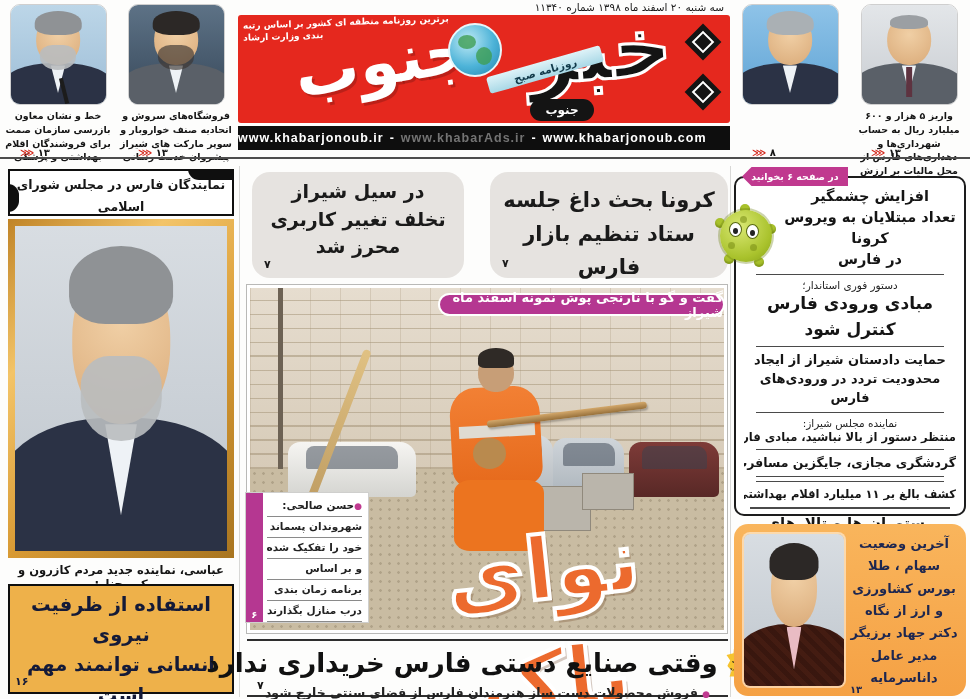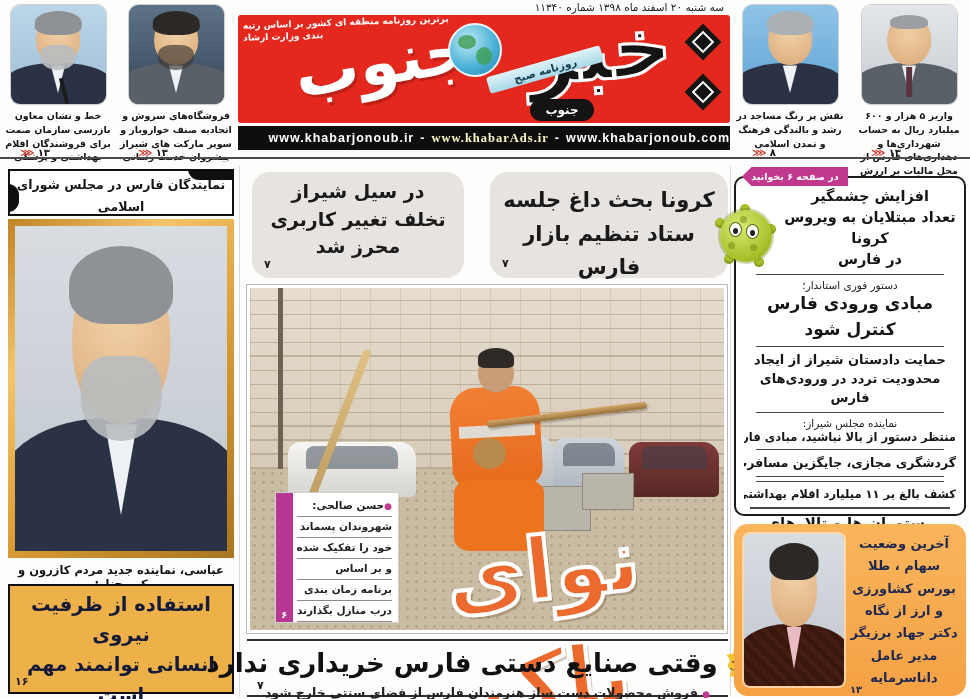--- a/index.html
+++ b/index.html
@@ -47,22 +47,22 @@
   .motto { position:absolute; left:5px; top:2px; width:215px; font-size:9px; font-weight:bold; color:#fff; direction:rtl; text-align:left; line-height:1.3; transform:rotate(-2deg); }
   .logo-jonoub { position:absolute; left:56px; top:10px; font-size:64px; font-weight:bold; color:#fff; transform:rotate(-9deg); direction:rtl; text-shadow:2px 3px 0 rgba(0,0,0,.18); }
   .logo-khabar { position:absolute; right:58px; top:-12px; font-size:82px; font-weight:bold; color:#141414; direction:rtl; -webkit-text-stroke:3px #ffffff; text-shadow:0 0 2px #fff; transform:rotate(-4deg); }
   .globe { position:absolute; left:210px; top:8px; width:54px; height:54px; border-radius:50%; background:radial-gradient(circle at 36% 32%, #bfeaf5, #4db3d8 55%, #2384ad); border:2px solid #e8f6fa; }
   .globe-land { position:absolute; background:#3f9e52; border-radius:50%; opacity:.8; }
   .ribbon { position:absolute; left:248px; top:46px; width:118px; height:17px; background:linear-gradient(#dff3f8,#a8d8e6); color:#123a4a; font-size:10.5px; font-weight:bold; transform:rotate(-16deg); display:flex; align-items:center; justify-content:center; border-radius:3px; direction:rtl; }
   .logo-badge { position:absolute; left:292px; top:84px; width:64px; height:22px; background:#141414; color:#fff; border-radius:11px; font-size:12px; font-weight:bold; display:flex; align-items:center; justify-content:center; direction:rtl; }
   .diamond { position:absolute; width:26px; height:26px; background:#141414; transform:rotate(45deg); }
   .diamond::after { content:""; position:absolute; inset:5px; border:2px solid #fff; }
   .d1 { right:14px; top:14px; } .d2 { right:14px; top:64px; }
-  .urlbar { position:absolute; left:0; right:0; top:126px; height:24px; background:#0e0e0e; color:#fff; display:flex; align-items:center; justify-content:flex-end; gap:6px; font-size:12.5px; font-weight:bold; letter-spacing:1px; font-family:"Liberation Sans", sans-serif; }
-  .url-mid { color:#fef9c3;font-family:Liberation Serif, serif; }
+  .urlbar { position:absolute; left:0; right:0; top:126px; height:24px; background:#0e0e0e; color:#fff; display:flex; align-items:center; justify-content:flex-start; gap:6px; font-size:12.5px; font-weight:bold; letter-spacing:1px; font-family:"Liberation Sans", sans-serif; }
+  .url-mid { color:#737373; }
 
   
   .lh-box { left:8px; top:169px; width:226px; height:47px; border:2px solid #0f0f0f; background:#fff; font-size:12.5px; font-weight:bold; line-height:1.75; padding-top:3px; }
   .swoosh-tr { position:absolute; top:-2px; right:-2px; width:46px; height:11px; background:#0f0f0f; border-bottom-left-radius:12px; }
   .swoosh-l { position:absolute; left:-2px; top:13px; width:11px; height:28px; background:#0f0f0f; border-top-right-radius:12px; border-bottom-right-radius:12px; }
   .l-frame { left:8px; top:219px; width:226px; height:339px; background:linear-gradient(135deg,#c08427,#f3c468 28%,#d89a34 60%,#a87520); padding:7px; }
   .l-frame-inner { position:relative; width:100%; height:100%; overflow:hidden; }
   .l-cap { left:8px; top:560px; width:226px; height:21px; font-size:11.5px; font-weight:bold; padding-top:3px; }
   .l-yellow { left:8px; top:584px; width:226px; height:110px; border:2px solid #0f0f0f; background:#eeb14a; color:#141a38; font-size:19.5px; font-weight:bold; line-height:1.55; padding-top:4px; }
   .l-yellow .pg { position:absolute; left:5px; bottom:2px; font-size:11px; }
@@ -95,21 +95,21 @@
   .w-hair { position:absolute; left:48.2%; top:17.5%; width:7.5%; height:6%; background:#2f2a26; border-radius:50% 50% 20% 20%; }
   .w-torso { position:absolute; left:42.5%; top:29%; width:19%; height:29%; background:linear-gradient(#f28034,#e66a1c); border-radius:28% 28% 18% 18%; transform:rotate(-3deg); }
   .w-band { position:absolute; left:44%; top:40%; width:16%; height:3.5%; background:#dfdbd2; transform:rotate(-3deg); }
   .w-legs { position:absolute; left:43%; top:56%; width:19%; height:21%; background:#ec741f; border-radius:18%; }
   .instr { position:absolute; left:50%; top:39%; width:34%; height:7px; background:linear-gradient(#d3a86b,#97703a); border-radius:4px; transform:rotate(-7deg); transform-origin:left center; box-shadow:1px 2px 2px rgba(0,0,0,.25); }
   .instr-bowl { position:absolute; left:47%; top:44%; width:7%; height:9%; background:#b98a4e; border-radius:50%; }
   .broom { position:absolute; left:16%; top:16%; width:8px; height:62%; background:linear-gradient(#e0c183,#b6935a); transform:rotate(21deg); border-radius:4px; }
 
   .c-strip { position:absolute; left:188px; top:5px; width:287px; height:23px; background:#b53791; border:2px solid #fff; border-radius:12px; color:#fff; font-size:13px; font-weight:bold; display:flex; align-items:center; justify-content:center; direction:rtl; }
 
-  .c-quote { left:246px; top:493px; width:122px; height:129px; background:#fff; box-shadow:0 0 0 1px #cfcfcd; display:flex; direction:rtl;margin-left:30px; }
+  .c-quote { left:246px; top:493px; width:122px; height:129px; background:#fff; box-shadow:0 0 0 1px #cfcfcd; display:flex; direction:rtl; }
   .c-quote-strip { width:17px; background:#b53791; position:relative; }
   .c-quote-strip .pg { position:absolute; left:0; right:0; bottom:2px; color:#fff; font-size:10px; font-weight:bold; text-align:center; }
   .c-quote-body { flex:1; padding:3px 6px 0 4px; font-size:10.5px; font-weight:bold; color:#222; }
   .c-quote-body div { border-bottom:1px solid #8a8a8a; line-height:1.9; white-space:nowrap; overflow:hidden; }
   .q-bullet { color:#c03a90; font-size:9px; }
 
   .c-big { left:358px; top:514px; width:372px; height:132px; font-size:86px; font-weight:bold; color:#ec6a2e; direction:rtl; text-align:center; transform:rotate(-6deg); -webkit-text-stroke:4px #ffffff; text-shadow:3px 4px 0 rgba(90,45,10,.25); line-height:1.3; }
 
   .c-bot { left:247px; top:639px; width:481px; height:58px; border-top:2px solid #2e2e2e; border-bottom:2px solid #2e2e2e; }
   .c-bot-row { display:flex; direction:rtl; align-items:center; justify-content:center; gap:9px; margin-top:1px; }
@@ -186,21 +186,20 @@
   <div class="abs tp-card" style="left:734px;">
     <div class="tp-photo">
       <div class="portrait">
           <div class="p-bg bg-sky"></div>
           <div class="p-body"></div>
           <div class="p-shirt"></div>
           <div class="p-head"></div>
           <div class="p-hair hair-silver"></div>
         </div>
     </div>
-    <div class="tp-cap rtl ctr">نقش پر رنگ مساجد در رشد و بالندگی فرهنگ و تمدن اسلامی</div>
     <div class="tp-page"><span>۸</span> <span class="chev">⋘</span></div>
   </div>
 
   <div class="abs tp-card" style="left:853px;">
     <div class="tp-photo">
       <div class="portrait">
           <div class="p-bg bg-light"></div>
           <div class="p-body body-gray"></div>
           <div class="p-shirt"></div>
           <div class="p-tie"></div>
@@ -301,20 +300,21 @@
     <div class="block bk1"></div>
     <div class="block bk2"></div>
     <div class="broom"></div>
     <div class="w-torso"></div>
     <div class="w-band"></div>
     <div class="w-legs"></div>
     <div class="w-head"></div>
     <div class="w-hair"></div>
     <div class="instr"></div>
     <div class="instr-bowl"></div>
+    <div class="c-strip">گفت و گو با نارنجی پوش نمونه اسفند ماه شیراز</div>
   </div>
 
   <div class="abs c-quote">
     <div class="c-quote-body">
       <div><span class="q-bullet">●</span><span>حسن صالحی:</span></div>
       <div>شهروندان پسماند</div>
       <div>خود را تفکیک شده</div>
       <div>و بر اساس</div>
       <div>برنامه زمان بندی</div>
       <div>درب منازل بگذارند</div>

